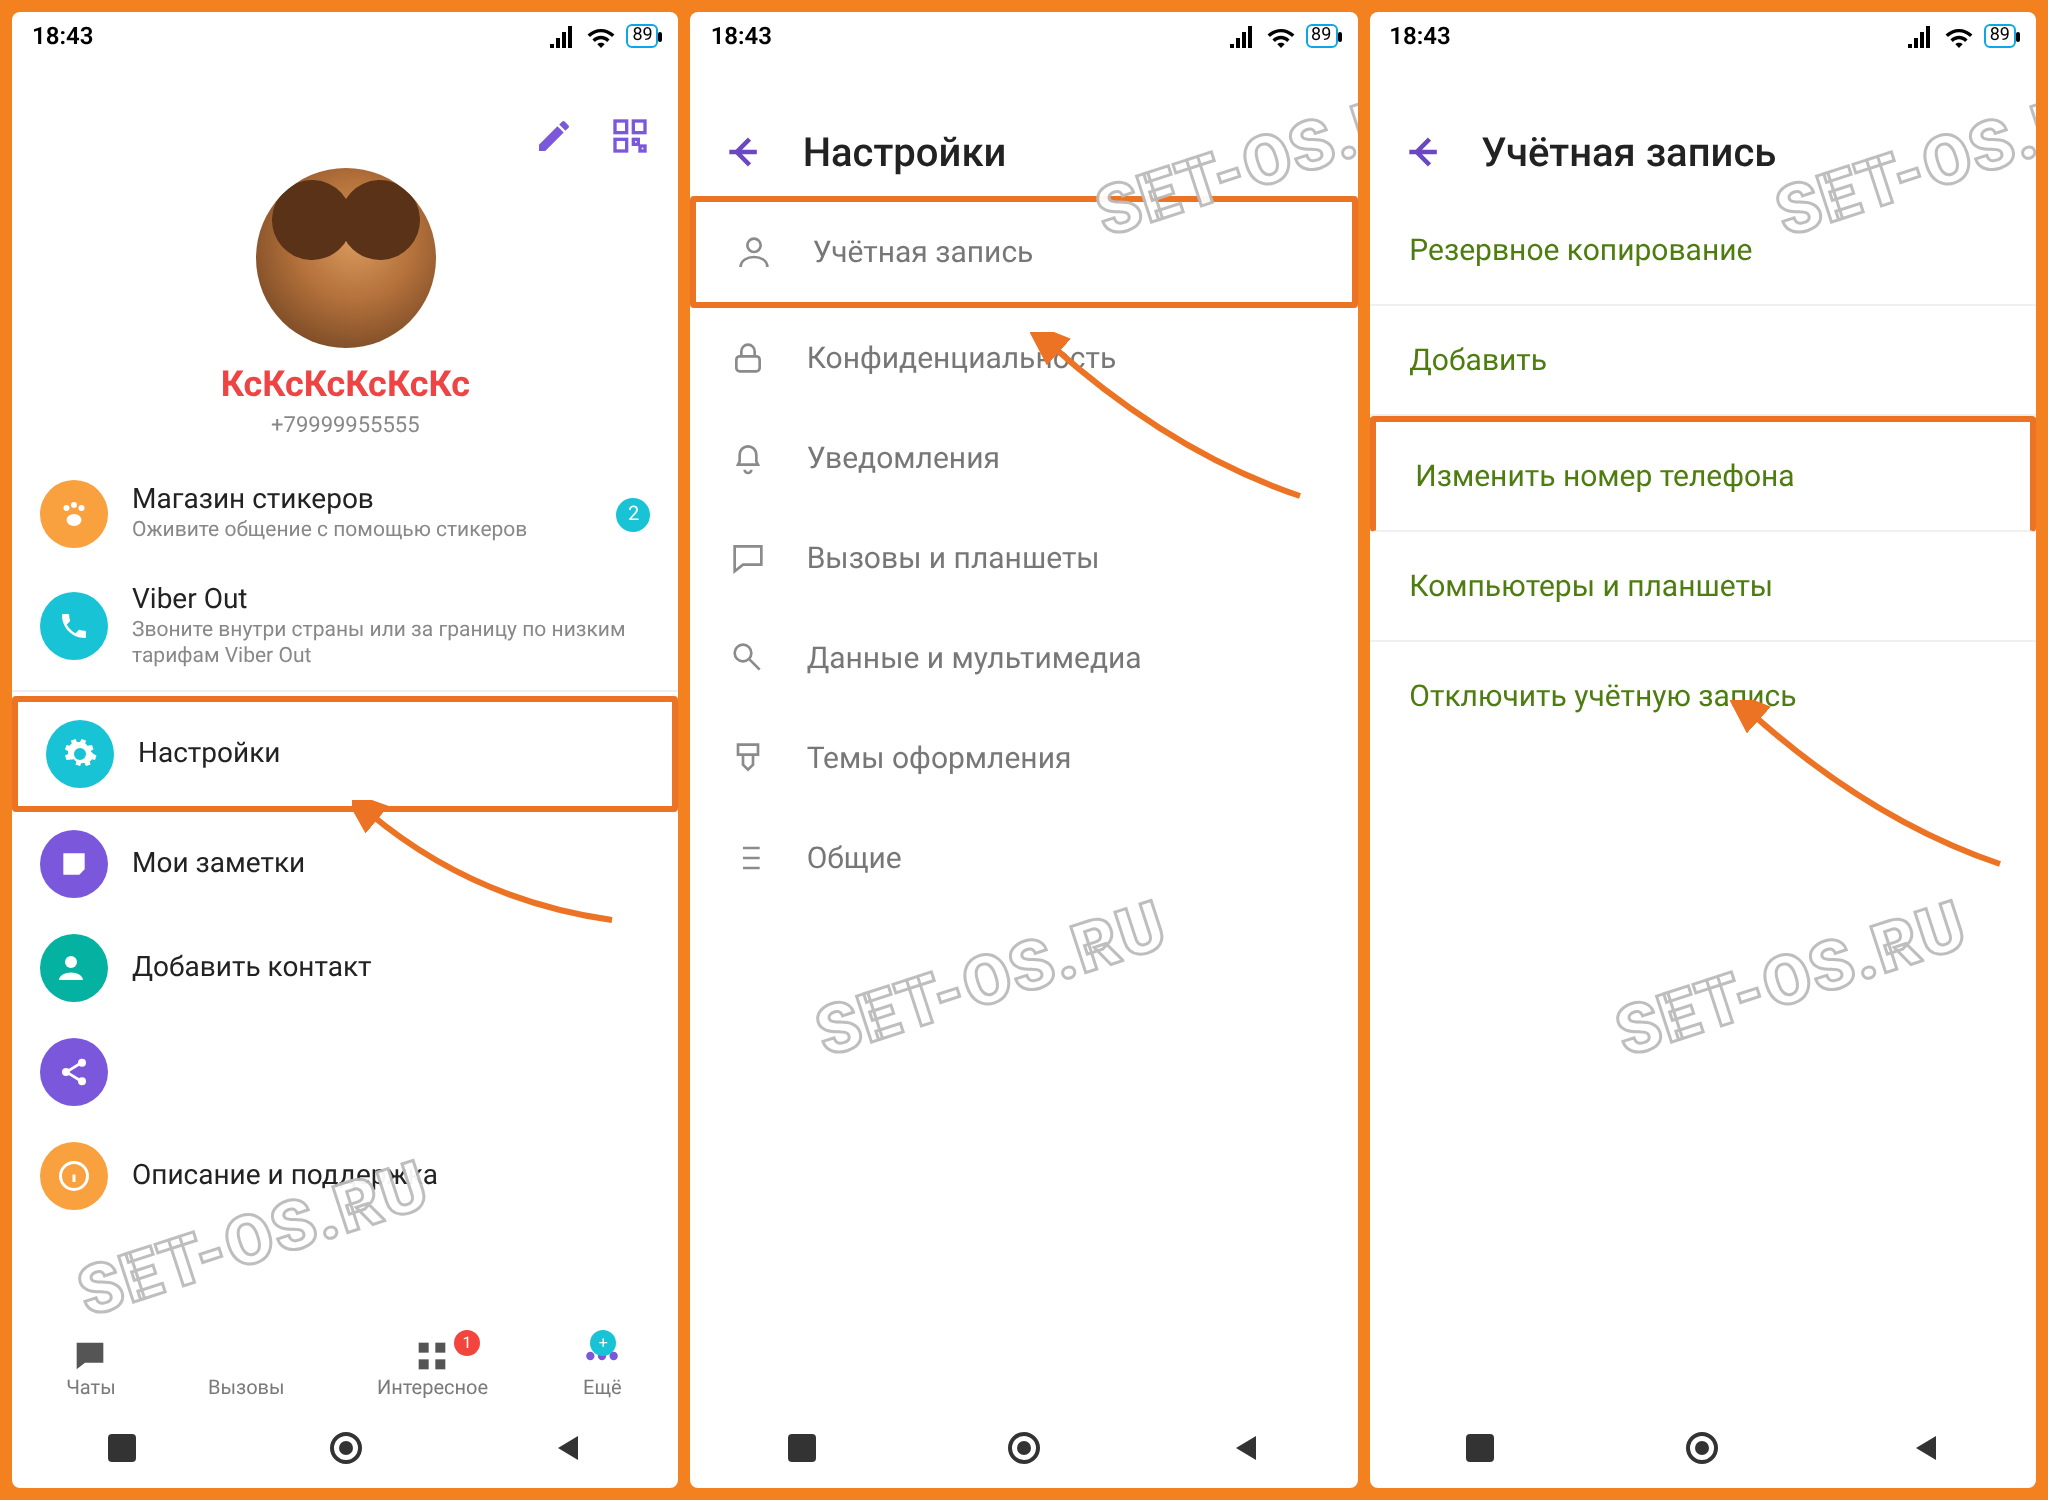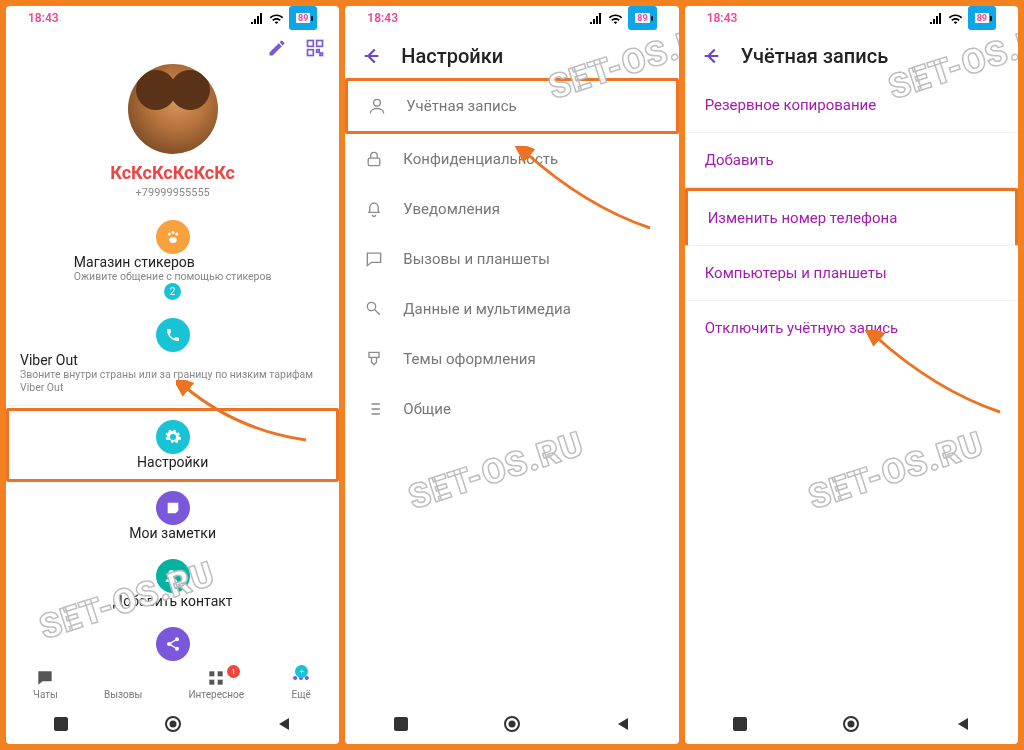--- a/index.html
+++ b/index.html
@@ -1,55 +1,55 @@
 <!DOCTYPE html>
 <html><head>
 <meta charset="utf-8">
 <style>
   * { box-sizing: border-box; margin: 0; padding: 0; }
   body { font-family: -apple-system, "Segoe UI", Roboto, Arial, sans-serif; background: #f38120; width: 1024px; height: 750px; display:flex; gap:6px; padding:6px; }
   .phone { background:#fff; flex:1; border-radius:4px; position:relative; display:flex; flex-direction:column; overflow:hidden; }
-  .statusbar { height:24px; display:flex; align-items:center; justify-content:space-between; padding:0 22px; font-size:12px; font-weight:600; color:#ec4899; }
+  .statusbar { height:24px; display:flex; align-items:center; justify-content:space-between; padding:0 10px; font-size:12px; font-weight:600; color:#000000; }
   .sb-right { display:flex; align-items:center; gap:5px; }
   .sb-right svg { display:block; }
-  .batt { border:7px solid #0ea5e9; border-radius:3px; padding:0 2px; font-size:9px; font-weight:700; position:relative; }
+  .batt { border:1px solid #0ea5e9; border-radius:3px; padding:0 2px; font-size:9px; font-weight:400; position:relative; }
   .batt::after{content:"";position:absolute;right:-3px;top:3px;width:2px;height:5px;background:#000;border-radius:1px;}
-  .content { flex:1; overflow:hidden; position:relative; }
+  .content { flex:1; overflow:hidden; position:relative;margin-top:20px; }
   .navbar { height:40px; display:flex; align-items:center; justify-content:space-around; border-top:0; }
 
   
   .top-actions { display:flex; justify-content:flex-end; gap:18px; padding:8px 14px 2px 14px; }
   .avatar { width:90px; height:90px; border-radius:50%; margin:4px auto 8px auto; background: radial-gradient(circle at 55% 40%, #d89a5e 0%, #b5723c 40%, #7a4a25 80%); position:relative; overflow:hidden; }
   .avatar::before,.avatar::after{content:"";position:absolute;background:#5a3217;border-radius:50%;}
   .avatar::before{width:40px;height:40px;top:6px;left:8px;transform:rotate(-20deg);}
   .avatar::after{width:40px;height:40px;top:6px;right:8px;transform:rotate(20deg);}
   .uname { text-align:center; font-size:18px; font-weight:700; color:#ef4444; }
   .uphone { text-align:center; font-size:11px; color:#888; margin:3px 0 12px 0; }
-  .mi { display:flex; align-items:center; padding:9px 14px; gap:0;flex-direction:column; }
+  .mi { display:flex; align-items:center; padding:9px 14px; gap:12px; }
   .mi .ic { width:34px; height:34px; border-radius:50%; flex:0 0 34px; display:flex; align-items:center; justify-content:center; color:#fff; }
   .mi .txt { flex:1; }
   .mi .lbl { font-size:14px; color:#222; }
   .mi .sub { font-size:10.5px; color:#888; line-height:1.25; }
   .badge { width:17px;height:17px;border-radius:50%;background:#17c3d4;color:#fff;font-size:10px;display:flex;align-items:center;justify-content:center; }
   .sep { height:1px; background:#efefef; margin:2px 0; }
   .hl-box { border:3px solid #ed7324; border-radius:2px; }
 
   .tabbar { display:flex; justify-content:space-around; padding:6px 4px 4px 4px; }
   .tb { display:flex; flex-direction:column; align-items:center; font-size:10px; color:#7a7a7a; position:relative; }
   .tb .tic{height:22px;display:flex;align-items:center;}
   .tb .dot{position:absolute;top:-2px;right:4px;width:13px;height:13px;border-radius:50%;font-size:8px;color:#fff;display:flex;align-items:center;justify-content:center;}
 
   
   .hdr { display:flex; align-items:center; gap:18px; padding:14px 16px 10px 16px; }
   .hdr .back { color:#6b47c2; }
   .hdr .ttl { font-size:20px; font-weight:500; color:#222; }
   .srow { display:flex; align-items:center; gap:18px; padding:15px 18px; }
   .srow .sic { width:22px; display:flex; justify-content:center; color:#8b8b8b; }
   .srow .slbl { font-size:15px; color:#777; }
-  .arow { padding:18px 20px; font-size:15px; color:#a21caf; border-bottom:1px solid #f0f0f0; }
+  .arow { padding:18px 20px; font-size:15px; color:#4d7c0f; border-bottom:1px solid #f0f0f0; }
   .arow:last-child{border-bottom:0;}
 
   .arrow { position:absolute; pointer-events:none; }
 
   .wm { position:absolute; font-size:34px; font-weight:900; color:#fff; -webkit-text-stroke:1.5px #bbb; transform:rotate(-18deg); opacity:.95; letter-spacing:1px; pointer-events:none; white-space:nowrap; }
 </style>
 </head>
 <body>
 
 <div class="phone">

